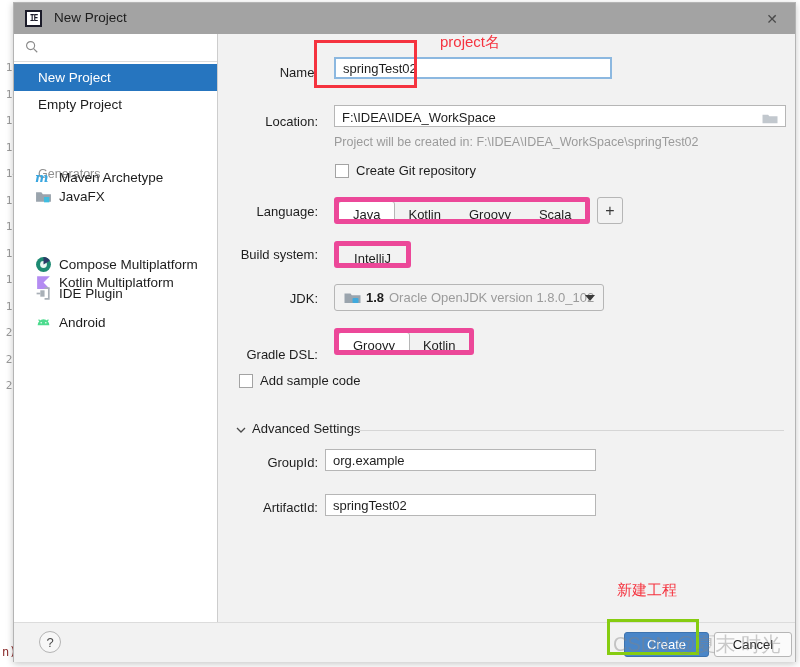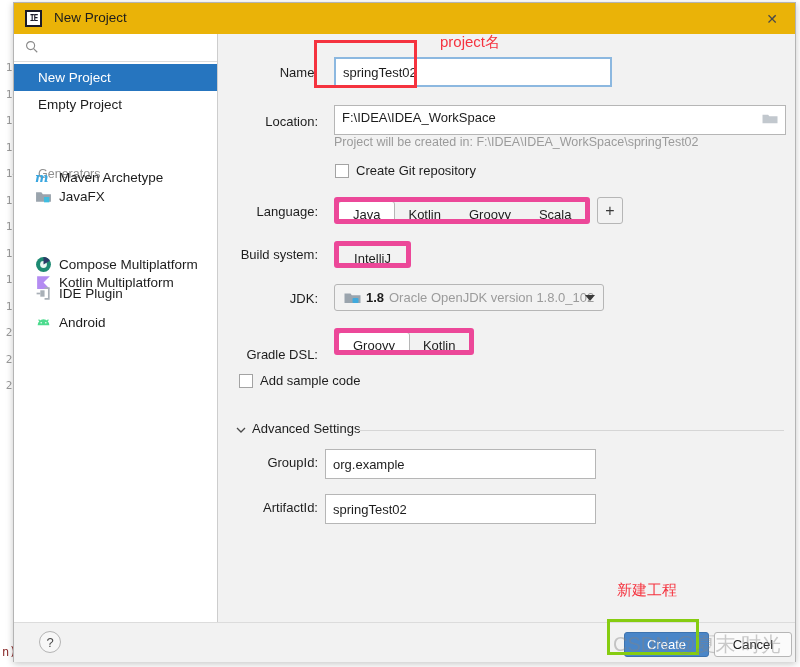--- a/index.html
+++ b/index.html
@@ -60,21 +60,21 @@
     border: 1px solid #b4b4b4;
     box-shadow: 0 2px 7px rgba(0,0,0,0.22);
     box-sizing: border-box;
   }
 
   
   #titlebar {
     position: absolute;
     left: 0; top: 0;
     width: 781px; height: 31px;
-    background: #eab308;
+    background: #a3a3a3;
     border-bottom: 1px solid #dcdcdc;
   }
   #app-logo {
     position: absolute;
     left: 11px; top: 7px;
     width: 17px; height: 17px;
     background: #ffffff;
     border: 2px solid #1b1b29;
     box-sizing: border-box;
     font-family: "DejaVu Sans Mono", monospace;
@@ -198,21 +198,21 @@
   .text-input {
     position: absolute;
     border: 1px solid #b6b6b6;
     background: #ffffff;
     font-family: "Liberation Sans", sans-serif;
     font-size: 13px;
     color: #1d1d1d;
     padding: 0 7px;
     box-sizing: border-box;
     outline: none;
-    height: 30px;
+    height: 22px;
     line-height: 23px;
   }
   .text-input.focused {
     border: 2px solid #8cb8e0;
   }
   #hint-text {
     position: absolute;
     font-size: 12.5px;
     color: #9b9b9b;
     white-space: nowrap;

